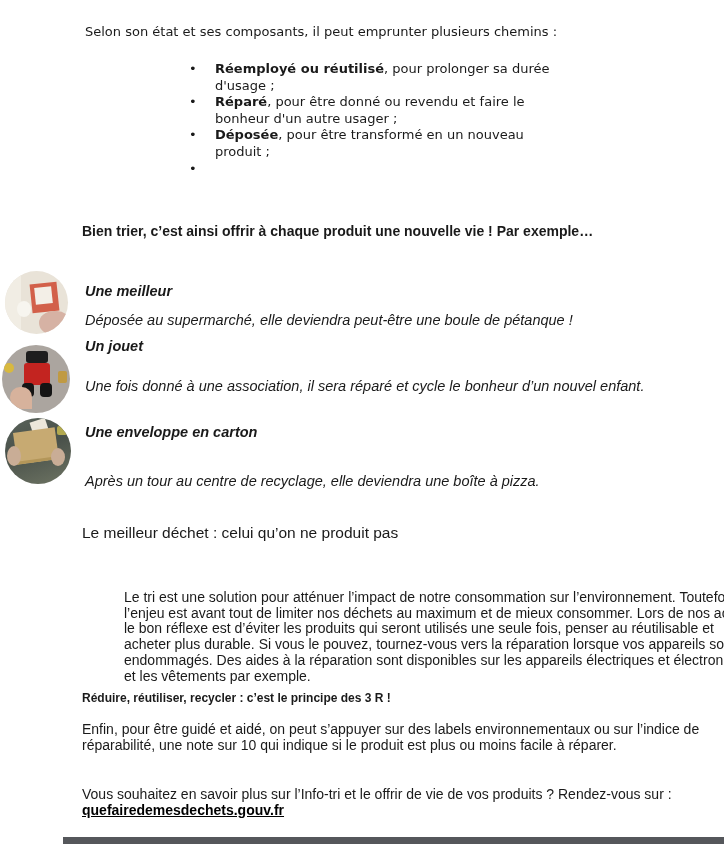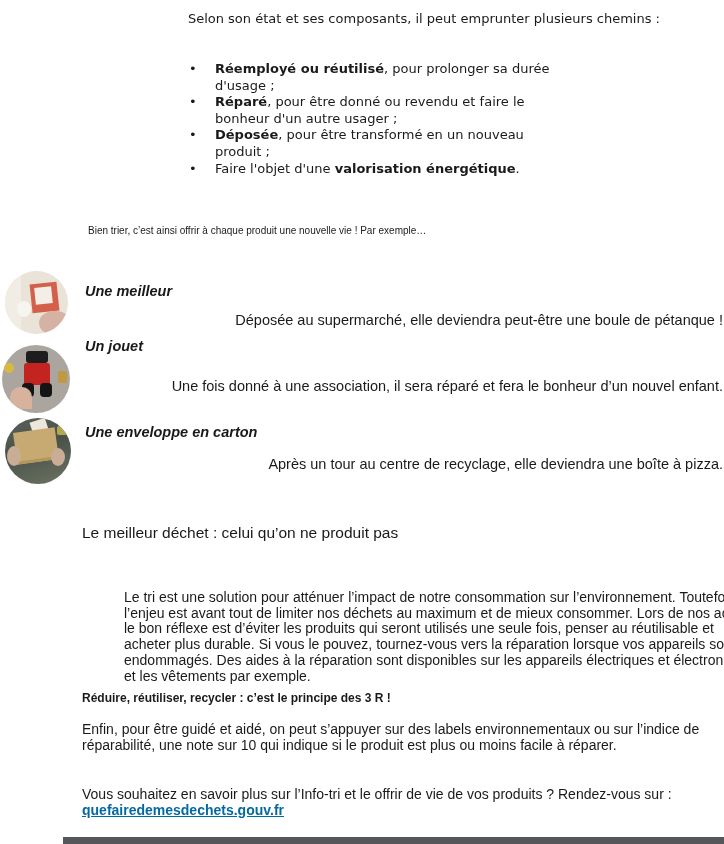--- a/index.html
+++ b/index.html
@@ -9,50 +9,50 @@
     width: 724px;
     height: 844px;
     background: #ffffff;
     overflow: hidden;
     font-family: "Liberation Sans", sans-serif;
     color: #1a1a1a;
   }
   .abs { position: absolute; }
 
   .intro {
-    left: 85px; top: 10px; width: 575px;
+    left: 85px; top: 23px; width: 575px;
     font-family: "DejaVu Sans", sans-serif;
-    font-size: 13px; line-height: 17px; text-align: right;
+    font-size: 13px; line-height: 17px;
   }
   .bullets {
     left: 189px; top: 61px; width: 372px;
     font-family: "DejaVu Sans", sans-serif;
     font-size: 13px; line-height: 16.6px;
     list-style: none;
   }
   .bullets li { display: flex; }
   .bullet-mark { width: 26px; flex: 0 0 26px; }
   .lead {
-    left: 88px; top: 222px; width: 625px;
-    font-size: 10px; font-weight: normal; line-height: 18px;
+    left: 82px; top: 222px; width: 625px;
+    font-size: 14px; font-weight: bold; line-height: 18px;
   }
 
   .photo {
     border-radius: 50%;
     overflow: hidden;
   }
   .photo > div { position: absolute; }
 
   .ex-title {
     left: 85px; width: 600px;
     font-size: 14.5px; font-weight: bold; font-style: italic;
   }
   .ex-text {
     left: 85px; width: 638px;
-    font-size: 14.5px; line-height: 18px; text-align: right;
+    font-size: 14.5px; font-style: italic; line-height: 18px;
   }
 
   .heading {
     left: 82px; top: 524px; width: 620px;
     font-size: 15.5px; font-weight: normal;
   }
   .para {
     left: 82px; width: 640px;
     font-size: 14px; line-height: 15.7px;
   }
@@ -116,21 +116,20 @@
     <li>
       <span class="bullet-mark">•</span>
       <span><span></span><b>Réparé</b><span>, pour être donné ou revendu et faire le bonheur d'un autre usager ;</span></span>
     </li>
     <li>
       <span class="bullet-mark">•</span>
       <span><span></span><b>Déposée</b><span>, pour être transformé en un nouveau produit ;</span></span>
     </li>
     <li>
       <span class="bullet-mark">•</span>
-      <span><span>Faire l'objet d'une </span><b>valorisation énergétique</b><span>.</span></span>
     </li>
   </ul>
 
   <p class="abs lead">Bien trier, c’est ainsi offrir à chaque produit une nouvelle vie ! Par exemple…</p>
 
   <div class="abs photo ph1">
     <div class="panel"></div>
     <div class="bulb"></div>
     <div class="box"></div>
     <div class="boxinner"></div>
@@ -142,39 +141,39 @@
   <div class="abs photo ph2">
     <div class="toy1"></div>
     <div class="toy2"></div>
     <div class="cage"></div>
     <div class="body"></div>
     <div class="wheelL"></div>
     <div class="wheelR"></div>
     <div class="hand"></div>
   </div>
   <p class="abs ex-title" style="top:338px">Un jouet</p>
-  <p class="abs ex-text" style="top:377px">Une fois donné à une association, il sera réparé et fera le bonheur d’un nouvel enfant.</p>
+  <p class="abs ex-text" style="top:377px">Une fois donné à une association, il sera réparé et cycle le bonheur d’un nouvel enfant.</p>
 
   <div class="abs photo ph3">
     <div class="paper"></div>
     <div class="yellow"></div>
     <div class="env"></div>
     <div class="handL"></div>
     <div class="handR"></div>
   </div>
   <p class="abs ex-title" style="top:424px">Une enveloppe en carton</p>
-  <p class="abs ex-text" style="top:455px">Après un tour au centre de recyclage, elle deviendra une boîte à pizza.</p>
+  <p class="abs ex-text" style="top:472px">Après un tour au centre de recyclage, elle deviendra une boîte à pizza.</p>
 
   <h2 class="abs heading">Le meilleur déchet : celui qu’on ne produit pas</h2>
 
   <p class="abs para para1">Le tri est une solution pour atténuer l’impact de notre consommation sur l’environnement. Toutefois, l’enjeu est avant tout de limiter nos déchets au maximum et de mieux consommer. Lors de nos achats, le bon réflexe est d’éviter les produits qui seront utilisés une seule fois, penser au réutilisable et acheter plus durable. Si vous le pouvez, tournez-vous vers la réparation lorsque vos appareils sont endommagés. Des aides à la réparation sont disponibles sur les appareils électriques et électroniques et les vêtements par exemple.</p>
 
   <h3 class="abs subhead">Réduire, réutiliser, recycler : c’est le principe des 3 R !</h3>
 
   <p class="abs para para2">Enfin, pour être guidé et aidé, on peut s’appuyer sur des labels environnementaux ou sur l’indice de réparabilité, une note sur 10 qui indique si le produit est plus ou moins facile à réparer.</p>
 
   <p class="abs para outro">
-    <span>Vous souhaitez en savoir plus sur l’Info-tri et le offrir de vie de vos produits ? Rendez-vous sur : </span><a class="link" style="color: #0369a1;">quefairedemesdechets.gouv.fr</a>
+    <span>Vous souhaitez en savoir plus sur l’Info-tri et le offrir de vie de vos produits ? Rendez-vous sur : </span><a class="link" style="color: #000000;">quefairedemesdechets.gouv.fr</a>
   </p>
 
   <div class="abs bottom-bar" style="background: rgb(85, 87, 91);"></div>
 
 </div>
 
 </body></html>

